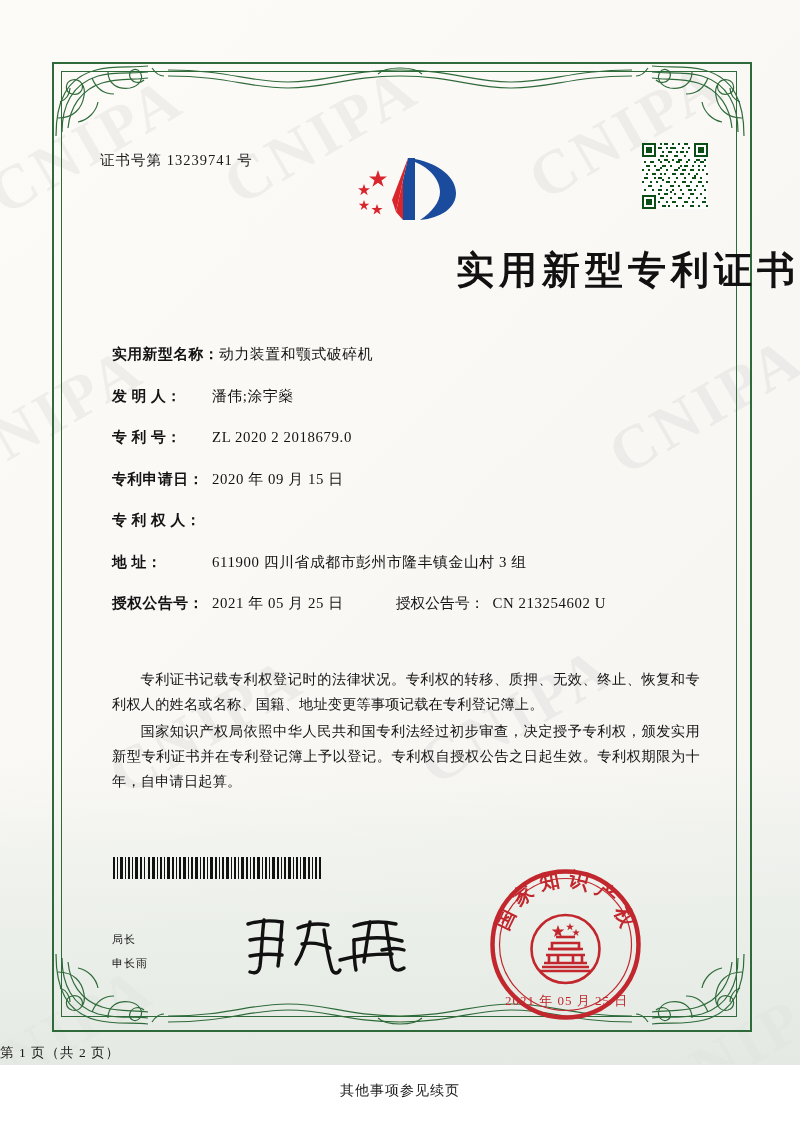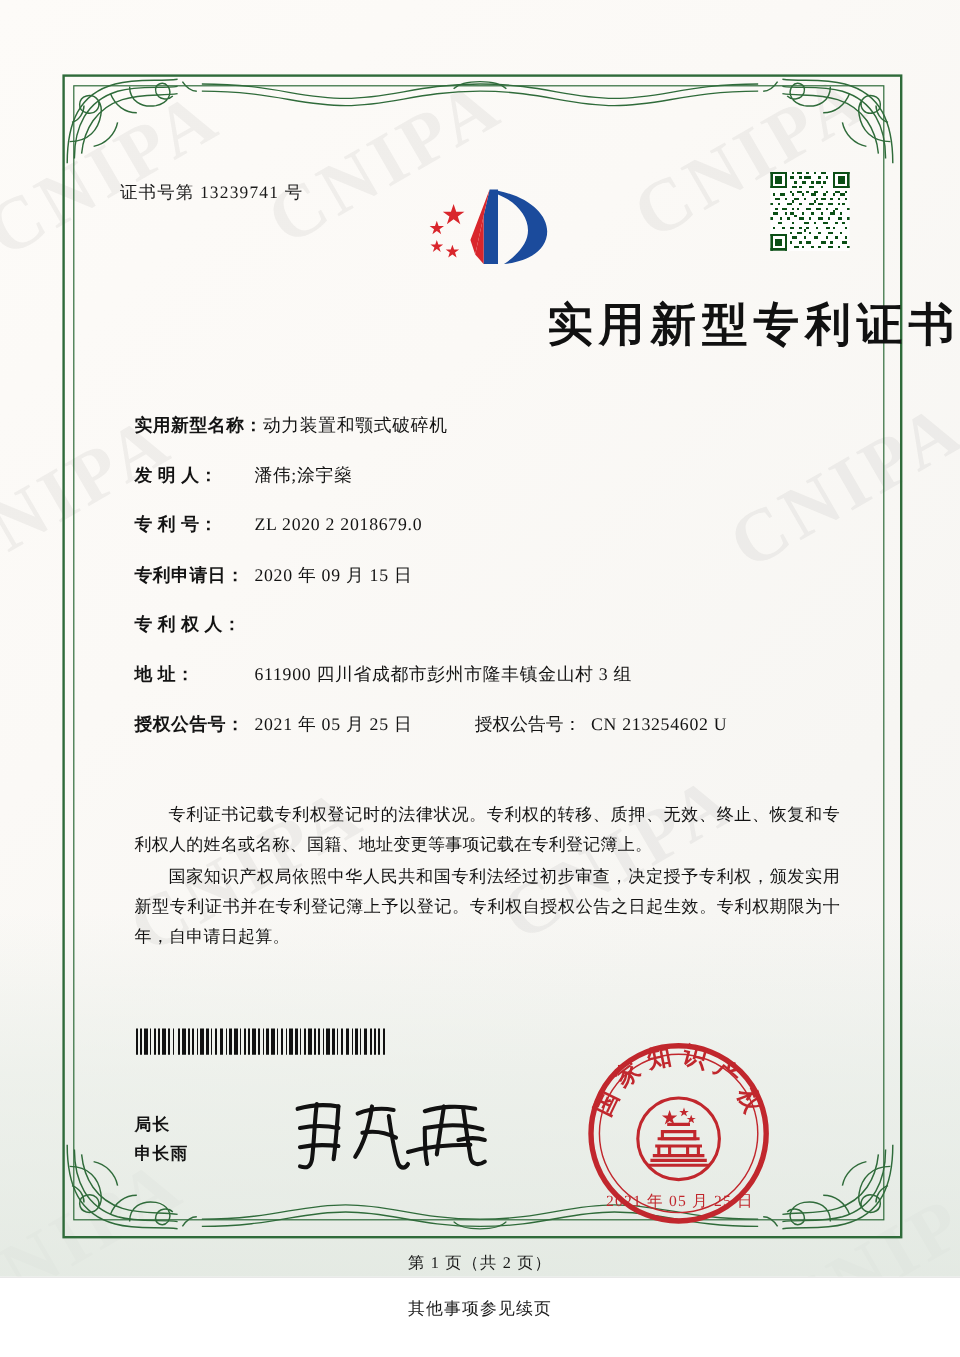--- a/index.html
+++ b/index.html
@@ -184,25 +184,24 @@
     top: 845px;
     width: 208px;
     height: 22px;
   }
 
   
   .sig-block {
     position: absolute;
     left: 112px;
     top: 915px;
-    font-size: 14px;
+    font-size: 11px;
     line-height: 24px;
     letter-spacing: 1px;
     color: #131313;
-    font-weight: bold;
   }
   .signature-img {
     position: absolute;
     left: 236px;
     top: 898px;
     width: 200px;
     height: 70px;
   }
 
   
@@ -221,21 +220,20 @@
     color: #c1272d;
     letter-spacing: 1px;
     font-family: "Liberation Serif", serif;
   }
 
   
   .page-num {
     position: absolute;
     left: 0; right: 0;
     top: 1032px;
-    text-align: center;
     font-size: 13.5px;
     color: #1a1a1a;
     letter-spacing: 1px;
   }
   .footer-note {
     position: absolute;
     left: 0; right: 0;
     top: 1082px;
     text-align: center;
     font-size: 14px;

